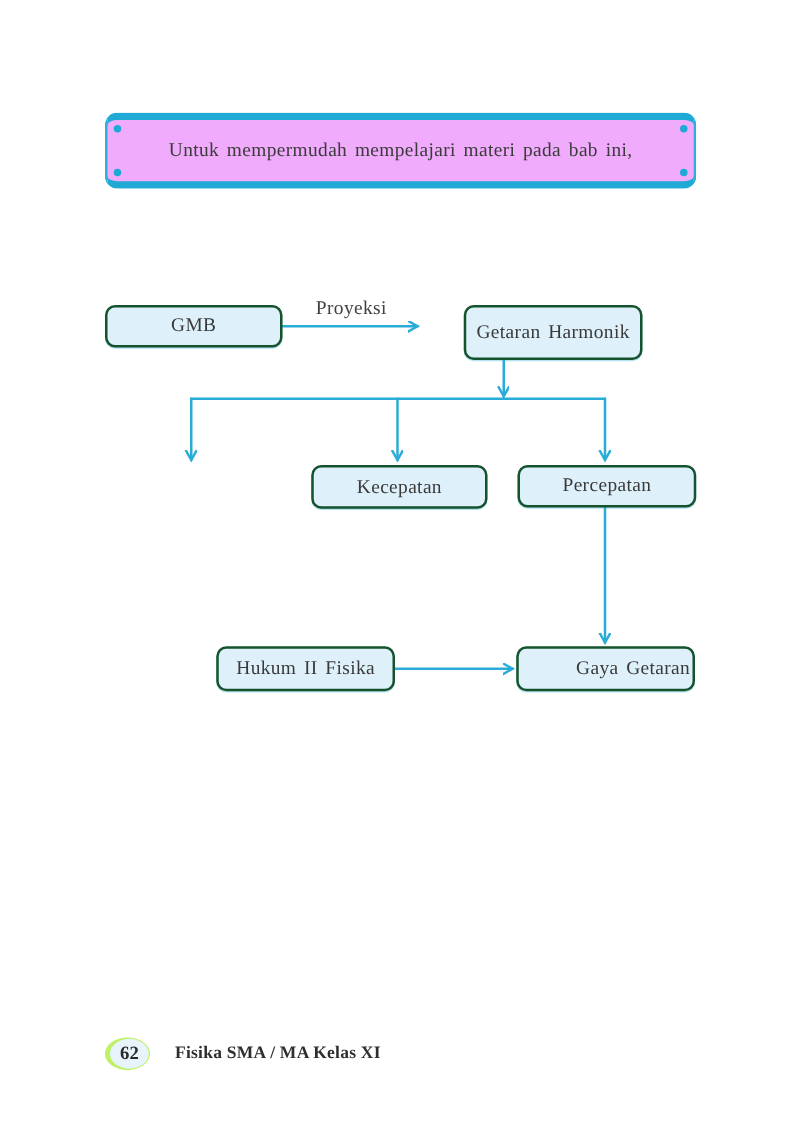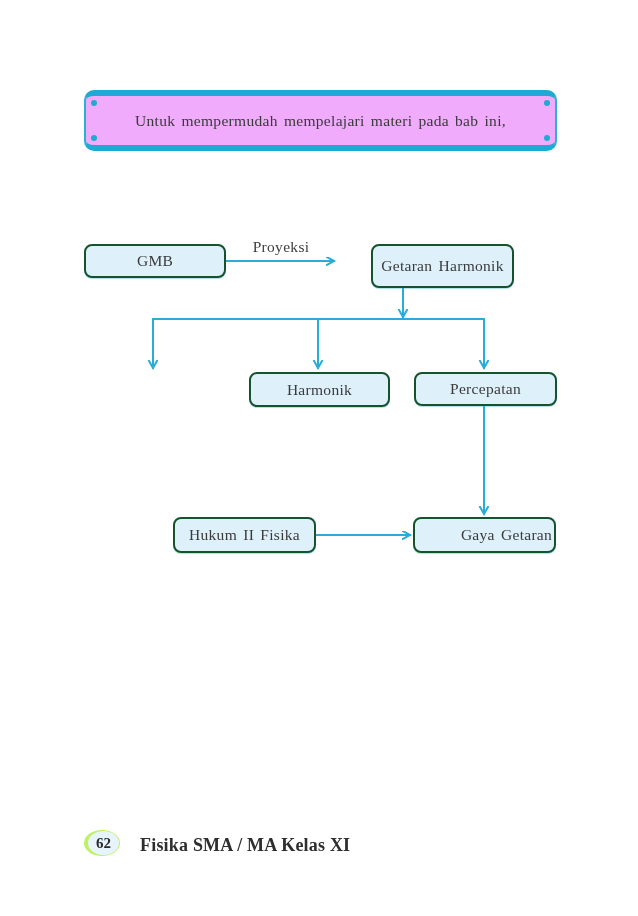--- a/index.html
+++ b/index.html
@@ -79,21 +79,21 @@
     background: #e7f4fc;
   }
   .pagenum-text {
     position: absolute; left: 0; top: 0; width: 100%; height: 100%;
     display: flex; align-items: center; justify-content: center;
     box-sizing: border-box; padding-left: 3px;
     font-weight: bold; font-size: 15px; color: #2b2b2b;
   }
   .footer-title {
     position: absolute; left: 140px; top: 835px;
-    font-weight: bold; font-size: 18px; letter-spacing: 0.2px;
+    font-weight: bold; font-size: 14px; letter-spacing: 0.2px;
     color: #2e2e2e;
   }
 </style>
 </head>
 <body>
 
 <div class="page">
 
   <div class="callout">
     <span class="dot tl"></span>
@@ -118,21 +118,21 @@
       <path d="M484,319 V368" marker-end="url(#arrow)"></path>
       <path d="M484,406 V514" marker-end="url(#arrow)"></path>
       <path d="M316,535 H410" marker-end="url(#arrow)"></path>
     </g>
   </svg>
 
   <div class="edge-label">Proyeksi</div>
 
   <div class="node" id="node-gmb">GMB</div>
   <div class="node" id="node-getaran-harmonik">Getaran Harmonik</div>
-  <div class="node" id="node-kecepatan">Harmonik</div>
+  <div class="node" id="node-kecepatan">Kecepatan</div>
   <div class="node" id="node-percepatan">Percepatan</div>
   <div class="node" id="node-hukum-ii-newton">Hukum II Fisika</div>
   <div class="node" id="node-gaya-getaran">Gaya Getaran</div>
 
   <div class="pagenum">
     <span class="pagenum-inner"></span>
     <span class="pagenum-text">62</span>
   </div>
   <div class="footer-title">Fisika SMA / MA Kelas XI</div>
 

